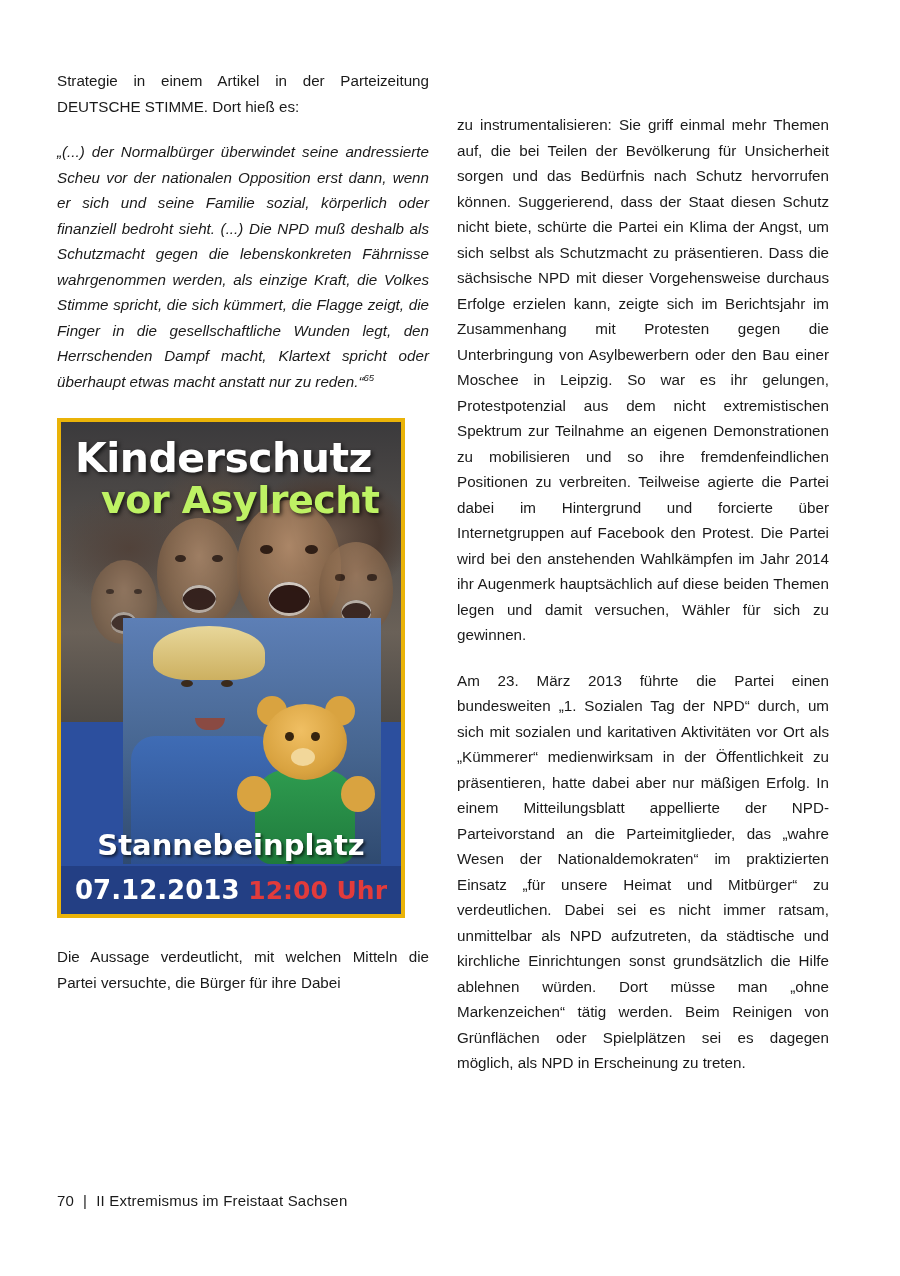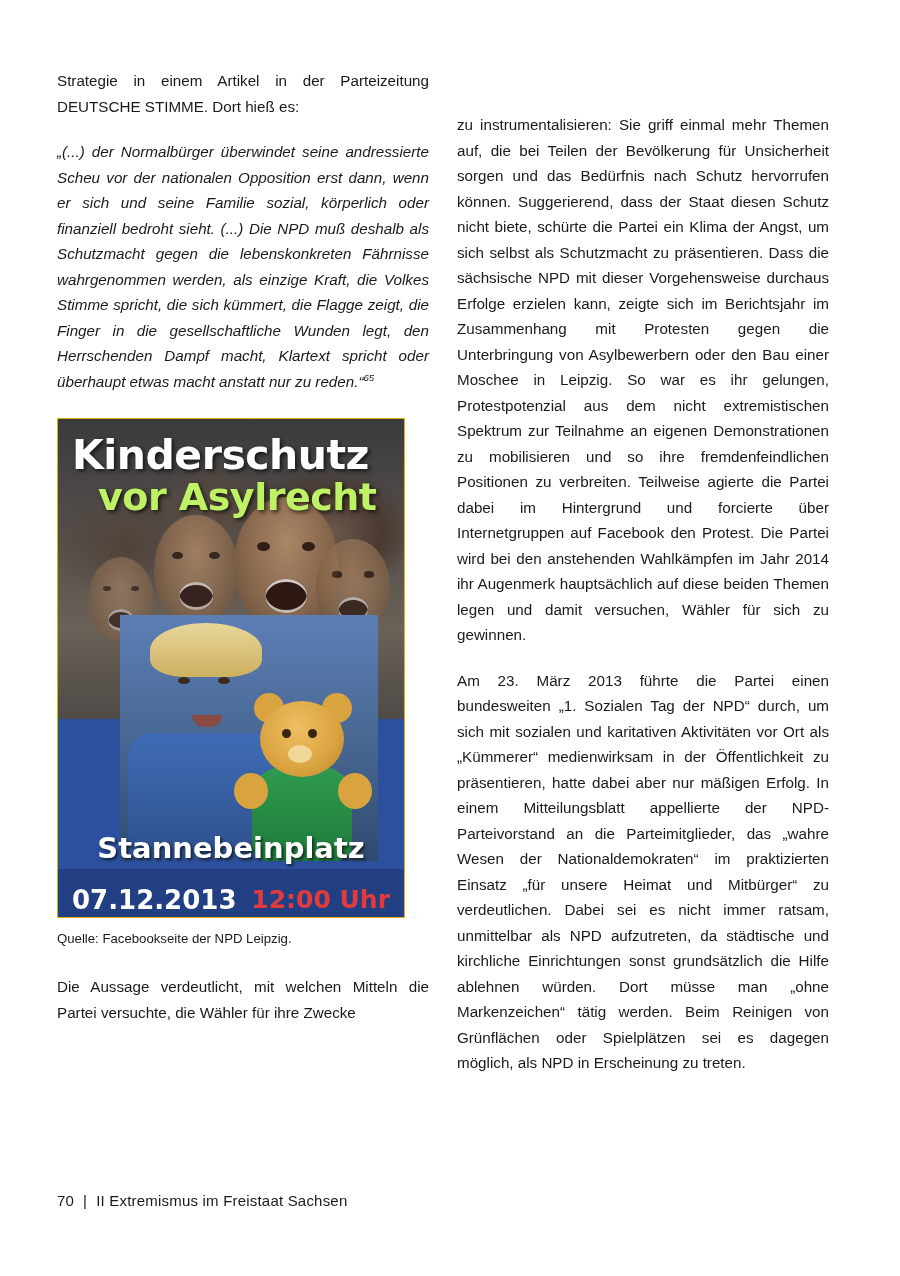--- a/index.html
+++ b/index.html
@@ -58,21 +58,21 @@
   .figure {
     margin: 24px 0 0 0;
     width: 348px;
   }
   .poster {
     position: relative;
     width: 348px;
     height: 500px;
     background: #2c4f9e;
     overflow: hidden;
-    border: 1px solid #eab308;
+    border: 4px solid #eab308;
     box-sizing: border-box;
   }
   
   .poster-crowd {
     position: absolute;
     left: 0; top: 0; right: 0;
     height: 300px;
     background:
       radial-gradient(ellipse 120px 90px at 78% 38%, #6d5a4c 0%, #4a3a31 45%, rgba(40,30,26,0) 72%),
       radial-gradient(ellipse 90px 70px at 45% 30%, #5a4a3e 0%, rgba(45,35,30,0) 70%),
@@ -262,21 +262,21 @@
     text-shadow: 2px 2px 3px rgba(0,0,0,.6);
     z-index: 7;
   }
   .poster-bottom {
     position: absolute;
     left: 0; right: 0; bottom: 0;
     height: 48px;
     background: #233f84;
     z-index: 7;
     display: flex;
-    align-items: flex-start;
+    align-items: center;
     justify-content: space-between;
     padding: 16px 14px;
     box-sizing: border-box;
   }
   .poster-date {
     font-family: "DejaVu Sans", sans-serif;
     font-weight: bold;
     font-size: 26px;
     color: #ffffff;
   }
@@ -380,24 +380,23 @@
         </div>
 
         <div class="poster-place">Stannebeinplatz</div>
 
         <div class="poster-bottom">
           <span class="poster-date">07.12.2013</span>
           <span class="poster-time">12:00 Uhr</span>
         </div>
 
       </div>
-      <div class="figure-caption">Quelle: Facebookseite der NPD Leipzig.</div>
     </div>
 
-    <p class="body" style="margin-top:26px;">Die Aussage verdeutlicht, mit welchen Mitteln die Partei versuchte, die Wähler für ihre Zwecke</p>
+    <p class="body" style="margin-top:26px;">Die Aussage verdeutlicht, mit welchen Mitteln die Partei versuchte, die Bürger für ihre Dabei</p>
   </div>
 
   <div class="col col-right">
     <p class="body">zu instrumentalisieren: Sie griff einmal mehr Themen auf, die bei Teilen der Bevölkerung für Unsicherheit sorgen und das Bedürfnis nach Schutz hervorrufen können. Suggerierend, dass der Staat diesen Schutz nicht biete, schürte die Partei ein Klima der Angst, um sich selbst als Schutzmacht zu präsentieren. Dass die sächsische NPD mit dieser Vorgehensweise durchaus Erfolge erzielen kann, zeigte sich im Berichtsjahr im Zusammenhang mit Protesten gegen die Unterbringung von Asylbewerbern oder den Bau einer Moschee in Leipzig. So war es ihr gelungen, Protestpotenzial aus dem nicht extremistischen Spektrum zur Teilnahme an eigenen Demonstrationen zu mobilisieren und so ihre fremdenfeindlichen Positionen zu verbreiten. Teilweise agierte die Partei dabei im Hintergrund und forcierte über Internetgruppen auf Facebook den Protest. Die Partei wird bei den anstehenden Wahlkämpfen im Jahr 2014 ihr Augenmerk hauptsächlich auf diese beiden Themen legen und damit versuchen, Wähler für sich zu gewinnen.</p>
     <p class="body">Am 23. März 2013 führte die Partei einen bundesweiten „1. Sozialen Tag der NPD“ durch, um sich mit sozialen und karitativen Aktivitäten vor Ort als „Kümmerer“ medienwirksam in der Öffentlichkeit zu präsentieren, hatte dabei aber nur mäßigen Erfolg. In einem Mitteilungsblatt appellierte der NPD-Parteivorstand an die Parteimitglieder, das „wahre Wesen der Nationaldemokraten“ im praktizierten Einsatz „für unsere Heimat und Mitbürger“ zu verdeutlichen. Dabei sei es nicht immer ratsam, unmittelbar als NPD aufzutreten, da städtische und kirchliche Einrichtungen sonst grundsätzlich die Hilfe ablehnen würden. Dort müsse man „ohne Markenzeichen“ tätig werden. Beim Reinigen von Grünflächen oder Spielplätzen sei es dagegen möglich, als NPD in Erscheinung zu treten.</p>
   </div>
 
 
   <div class="page-footer">
     <span>70</span><span class="sep">|</span><span>II Extremismus im Freistaat Sachsen</span>

